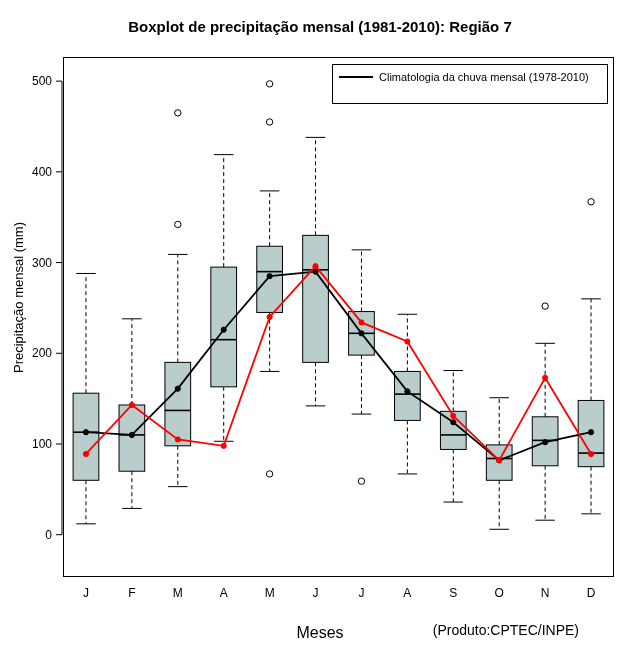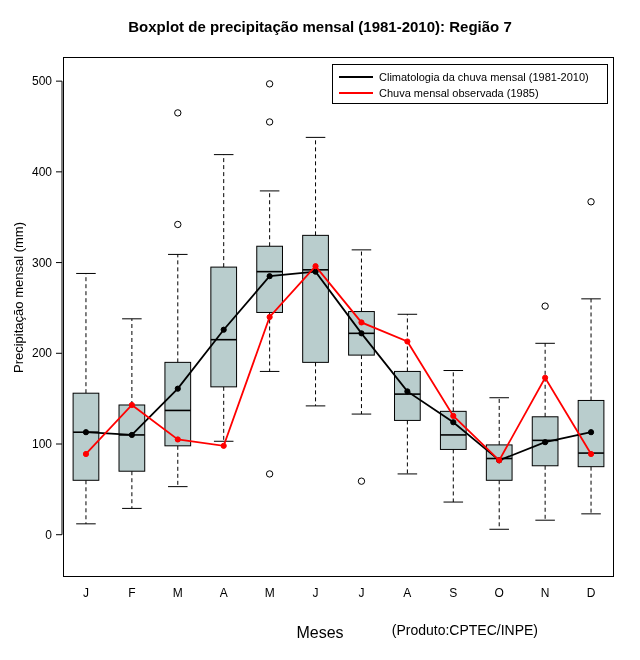--- a/index.html
+++ b/index.html
@@ -3,21 +3,21 @@
 <meta charset="utf-8">
 <style>
   html,body{margin:0;padding:0;}
   body{
     width:640px;height:660px;
     background:#ffffff;
     font-family:"Liberation Sans", sans-serif;
     color:#000000;
     overflow:hidden;
   }
-  #root{position:relative;width:546px;height:660px;}
+  #root{position:relative;width:546px;height:660px;padding-left:41px;}
   #title{
     position:absolute;top:18px;left:0;width:640px;
     text-align:center;font-size:15px;font-weight:bold;
   }
   #plotframe{
     position:absolute;
     left:63px;top:57px;width:551px;height:520px;
     border:1px solid #000000;
     box-sizing:border-box;
   }
@@ -193,21 +193,17 @@
       <circle cx="499.2083333333333" cy="460.3285714285714" r="2.6" fill="#ff0000" stroke="#ff0000"></circle>
       <circle cx="545.125" cy="377.77857142857147" r="2.6" fill="#ff0000" stroke="#ff0000"></circle>
       <circle cx="591.0416666666666" cy="453.97857142857146" r="2.6" fill="#ff0000" stroke="#ff0000"></circle>
     </svg>
 
   <div id="plotframe"></div>
 
   <div id="legendbox">
     <div class="legrow">
       <span class="legline"></span>
-      <span class="legtxt">Climatologia da chuva mensal (1981-2010)</span>
-    </div>
-    <div class="legrow">
-      <span class="legline red"></span>
-      <span class="legtxt">Chuva mensal observada (1985)</span>
+      <span class="legtxt">Climatologia da chuva mensal (1978-2010)</span>
     </div>
   </div>
 
 </div>
 
 </body></html>

